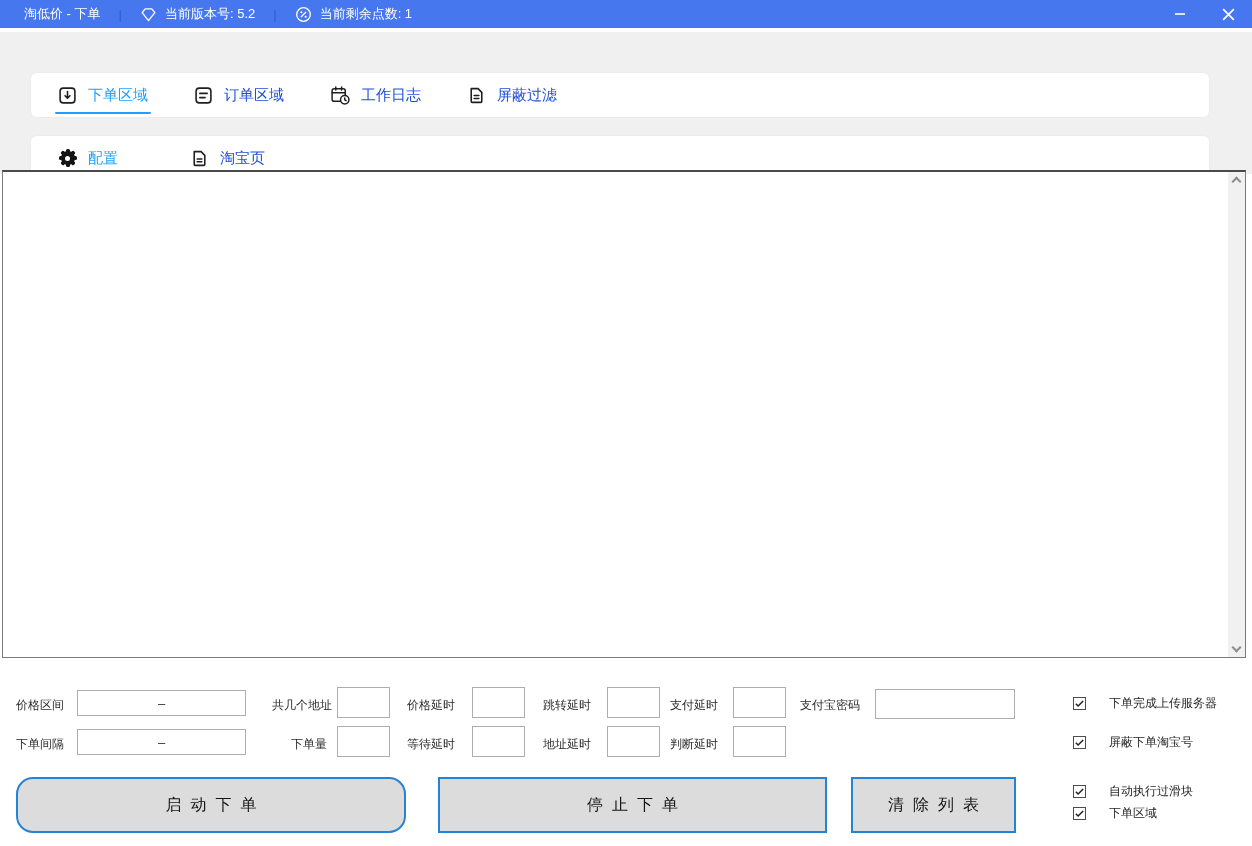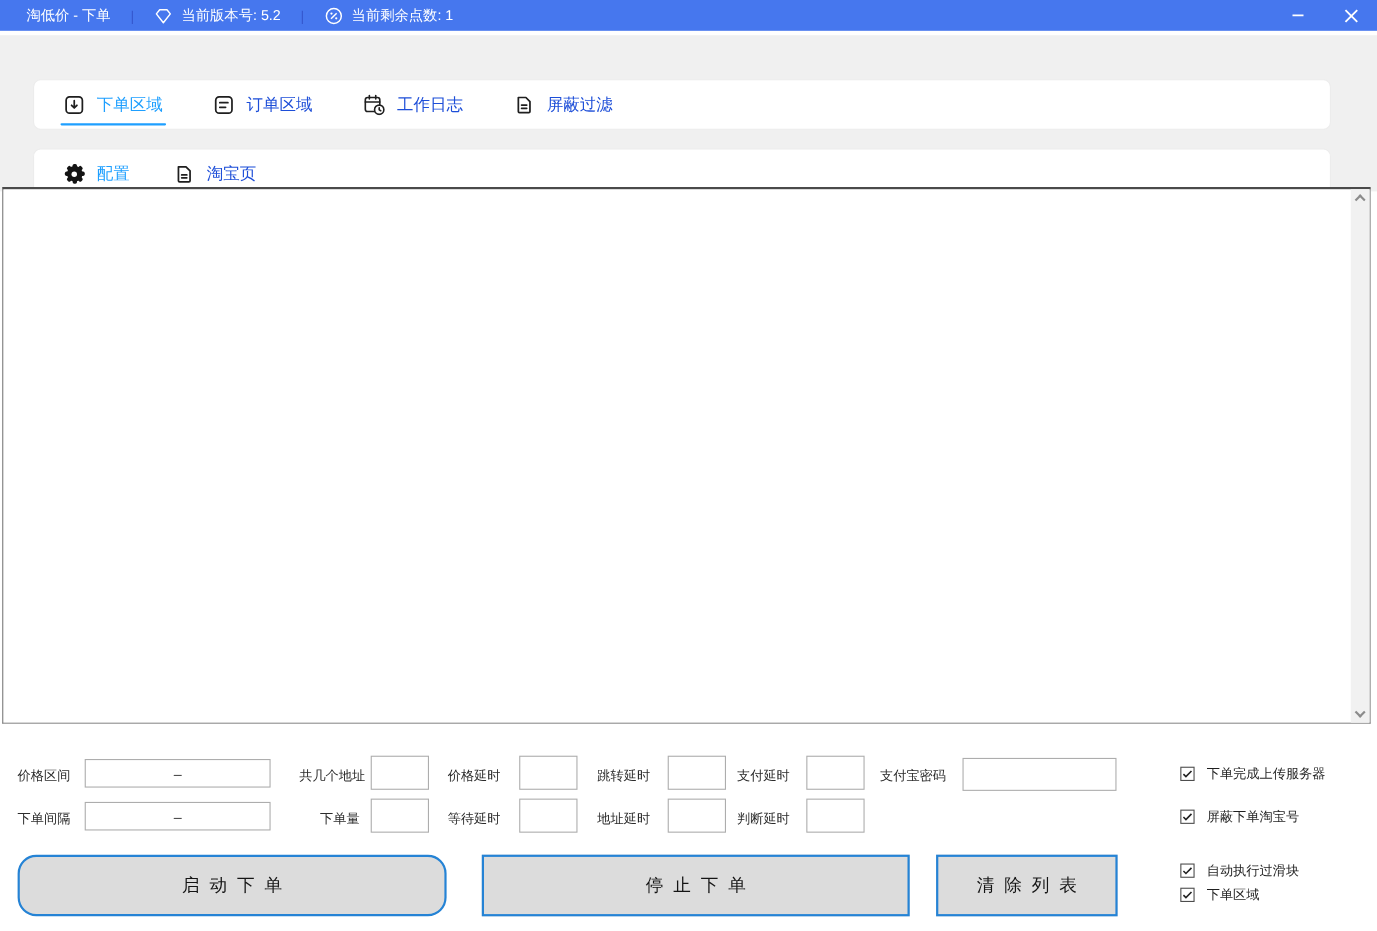--- a/index.html
+++ b/index.html
@@ -81,21 +81,21 @@
   .inp {
     position:absolute; border:1px solid #adadad; background:#fff;
     font-family:"Liberation Sans",sans-serif; font-size:13px; color:#333;
     outline:none; padding:0 4px;
   }
   .inp.center { text-align:center; }
   .inp.wide  { left:77px; width:169px; height:26px; }
   .inp.small { width:53px; height:31px; }
   .inp.pass  { left:875px; width:140px; height:30px; }
   
-  .chk { position:absolute; left:1073px; display:flex; align-items:center; gap:11px; cursor:default; }
+  .chk { position:absolute; left:1073px; display:flex; align-items:center; gap:23px; cursor:default; }
   .chk-box {
     width:13px; height:13px; border:1px solid #4d4d4d; background:#fff;
     display:flex; align-items:center; justify-content:center; flex:0 0 auto;
   }
   .chk-label { font-size:12px; color:#1f1f1f; white-space:nowrap; }
   
   .big-btn {
     position:absolute; top:777px; height:56px;
     background:#dcdcdc; border:2px solid #2583d5;
     display:flex; align-items:center; justify-content:center;
@@ -178,21 +178,21 @@
         <svg width="19" height="19" viewBox="0 0 18 18" fill="none" stroke="#1f1f1f" stroke-width="1.5" stroke-linecap="round" stroke-linejoin="round">
           <path d="M4 2.5h6.5L14 6v8.5a1 1 0 0 1-1 1H5a1 1 0 0 1-1-1z"></path>
           <path d="M6.8 9h4.4M6.8 11.8h4.4"></path>
         </svg>
       </span>
       <span class="tab-label">屏蔽过滤</span>
     </div>
   </div>
 
   <div class="tab-card card-sub">
-    <div class="tab active" style="margin-right:40px;">
+    <div class="tab active" style="margin-right:72px;">
       <span class="gear">
         <span class="g-bar"></span>
           <span class="g-bar b2"></span>
           <span class="g-bar b3"></span>
           <span class="g-bar b4"></span>
         <span class="g-core"></span>
           <span class="g-hole"></span>
       </span>
       <span class="tab-label">配置</span>
     </div>

